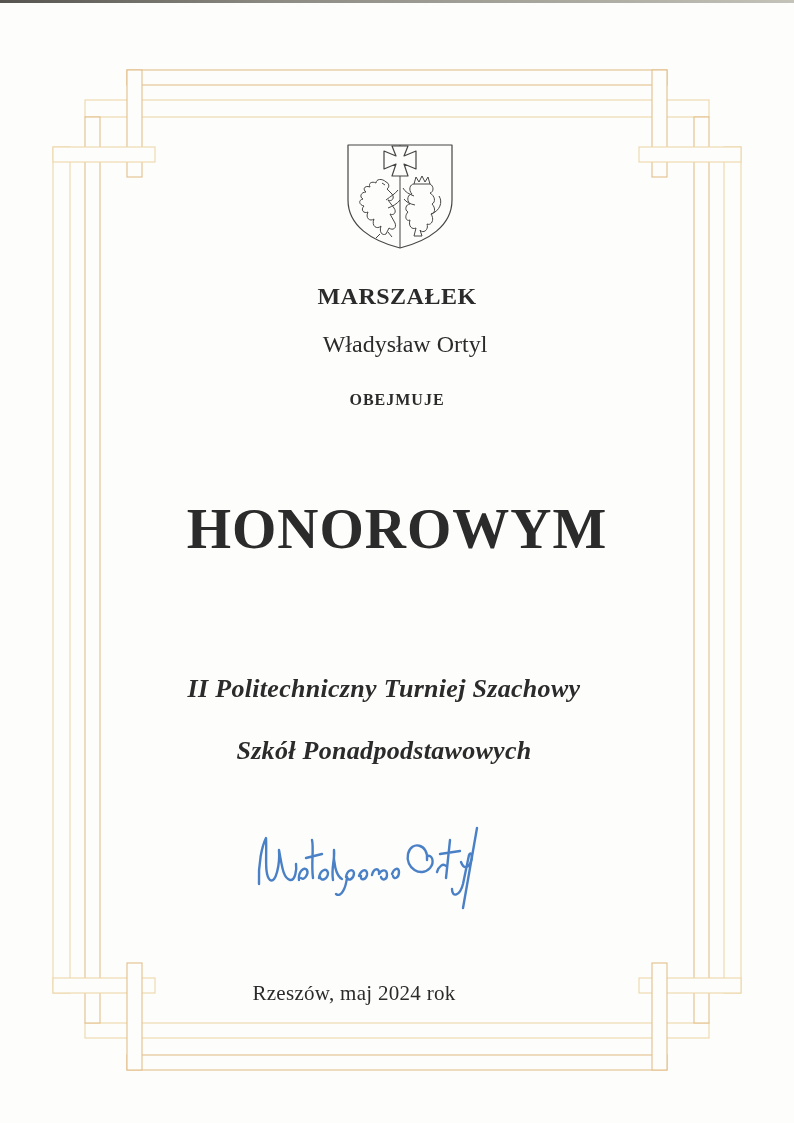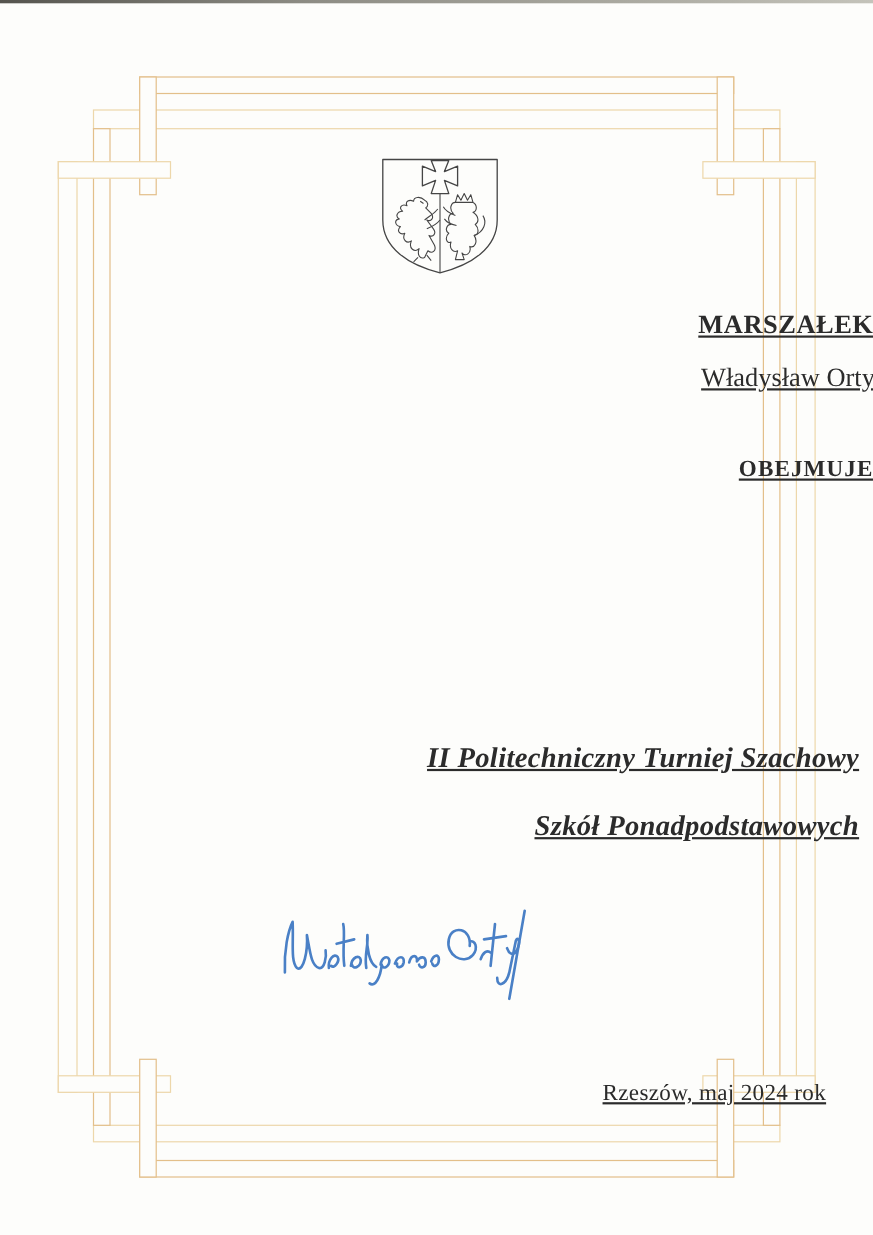--- a/index.html
+++ b/index.html
@@ -16,26 +16,26 @@
     background:var(--paper);
     overflow:hidden;
     font-family:"Liberation Serif", serif;
     color:var(--text);
   }
   .scan-edge{
     position:absolute;top:0;left:0;right:0;height:3px;
     background:linear-gradient(90deg,#55544e,#8d8c84 35%,#a9a89f 70%,#c4c3ba);
   }
   .border-svg{position:absolute;inset:0;}
-  .txt{position:absolute;left:0;right:0;text-align:right;white-space:pre-line;text-decoration:underline;}
+  .txt{position:absolute;left:0;right:0;text-align:center;white-space:pre-line;}
   .issuer{
     top:262px;font-size:24px;font-weight:bold;line-height:23px;letter-spacing:0.5px;
   }
   .person{top:331px;font-size:24px;transform:translateX(8px);}
-  .action{top:414px;font-size:21px;font-weight:bold;letter-spacing:1px;}
+  .action{top:391px;font-size:16px;font-weight:bold;letter-spacing:1px;}
   .patronage{
     top:424px;font-size:57px;font-weight:bold;line-height:70px;letter-spacing:1px;
   }
   .event{
     top:642px;font-size:26px;font-weight:bold;font-style:italic;line-height:31px;
     transform:translateX(-13px);letter-spacing:0.3px;
   }
   .date{top:981px;font-size:21px;transform:translateX(-43px);letter-spacing:0.3px;}
   .coa{position:absolute;left:342px;top:142px;}
   .sig{position:absolute;left:251px;top:820px;}
@@ -98,20 +98,21 @@
 
   <div class="txt issuer">
     <div>MARSZAŁEK</div>
   </div>
 
   <div class="txt person">Władysław Ortyl</div>
 
   <div class="txt action">OBEJMUJE</div>
 
   <div class="txt patronage">
+    <div>HONOROWYM</div>
   </div>
 
   <div class="txt event">
     <div>II Politechniczny Turniej Szachowy</div>
     <div>Szkół Ponadpodstawowych</div>
   </div>
 
   <svg class="sig" role="img" width="232" height="102" viewBox="0 0 232 102" fill="none" stroke="var(--signature-blue)" stroke-width="2.4" stroke-linecap="round" stroke-linejoin="round" aria-label="Władysław Ortyl">
     <path d="M8,64 C7,44 11,26 15,18 C16,36 13,54 19,60 C25,64 29,44 28,30 C31,46 32,58 39,60 C44,61 46,50 45,44"></path>
     <path d="M48,60 C47,52 53,46 56,50 C58,54 53,61 50,58"></path>

